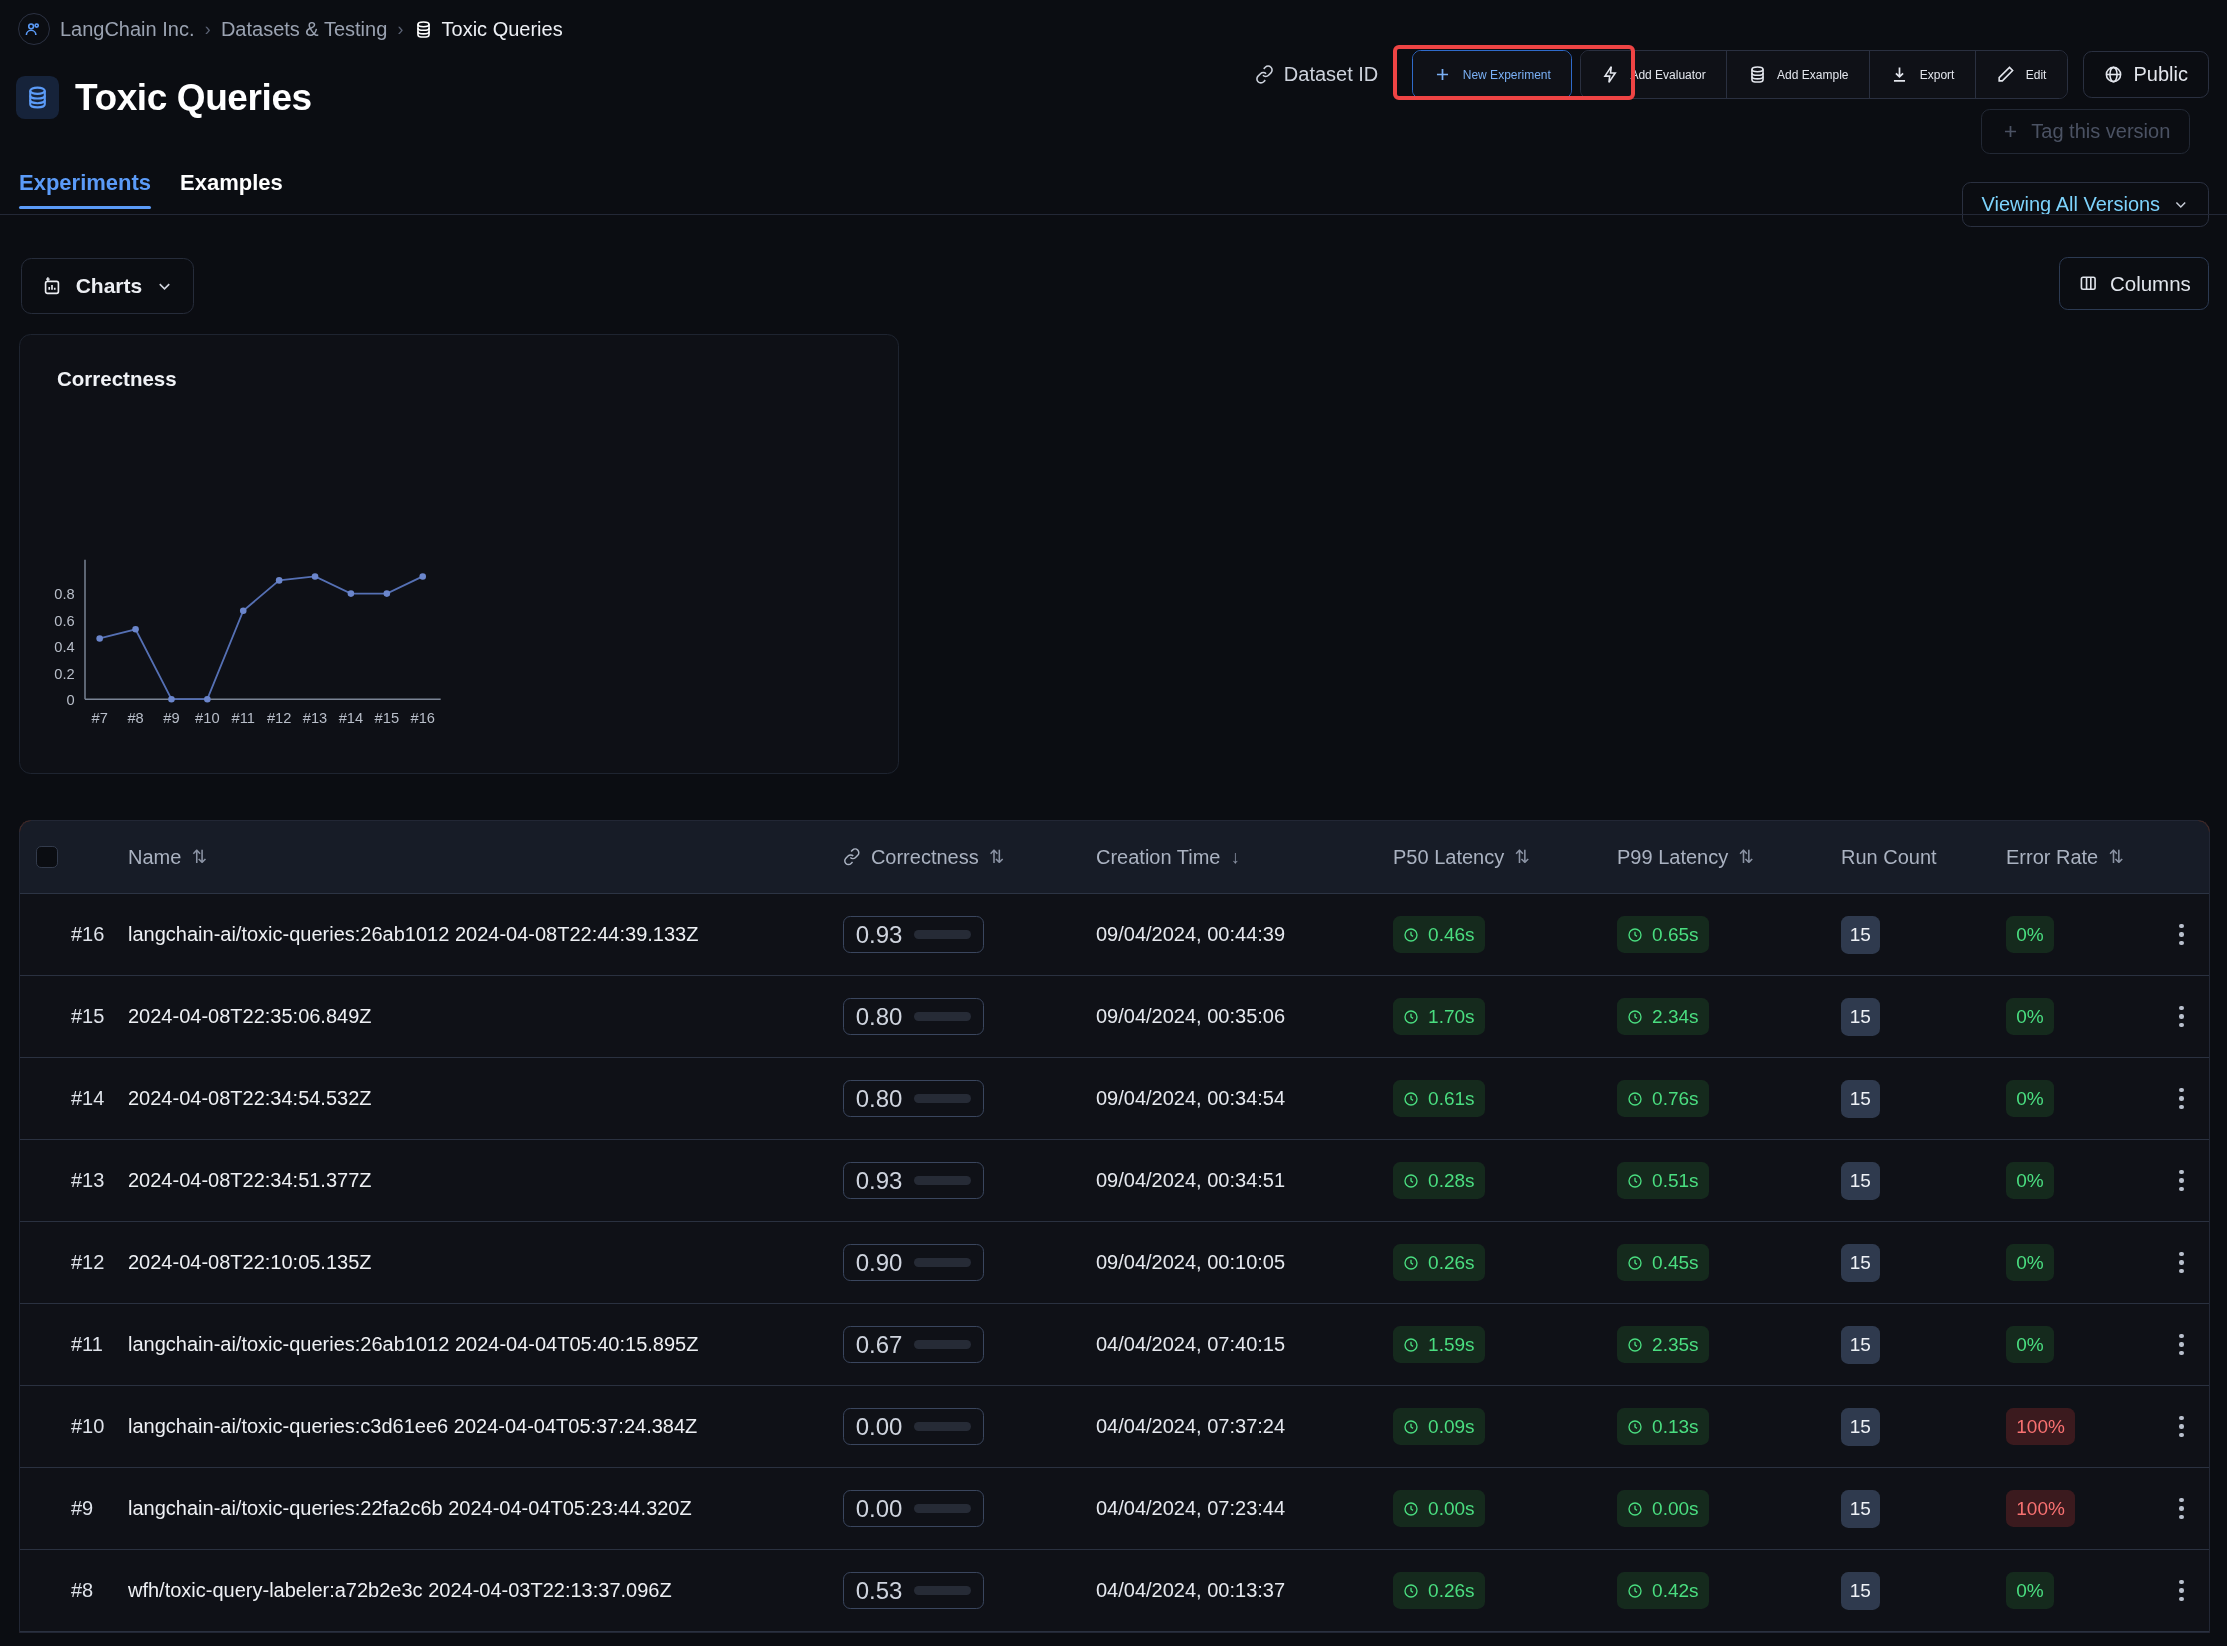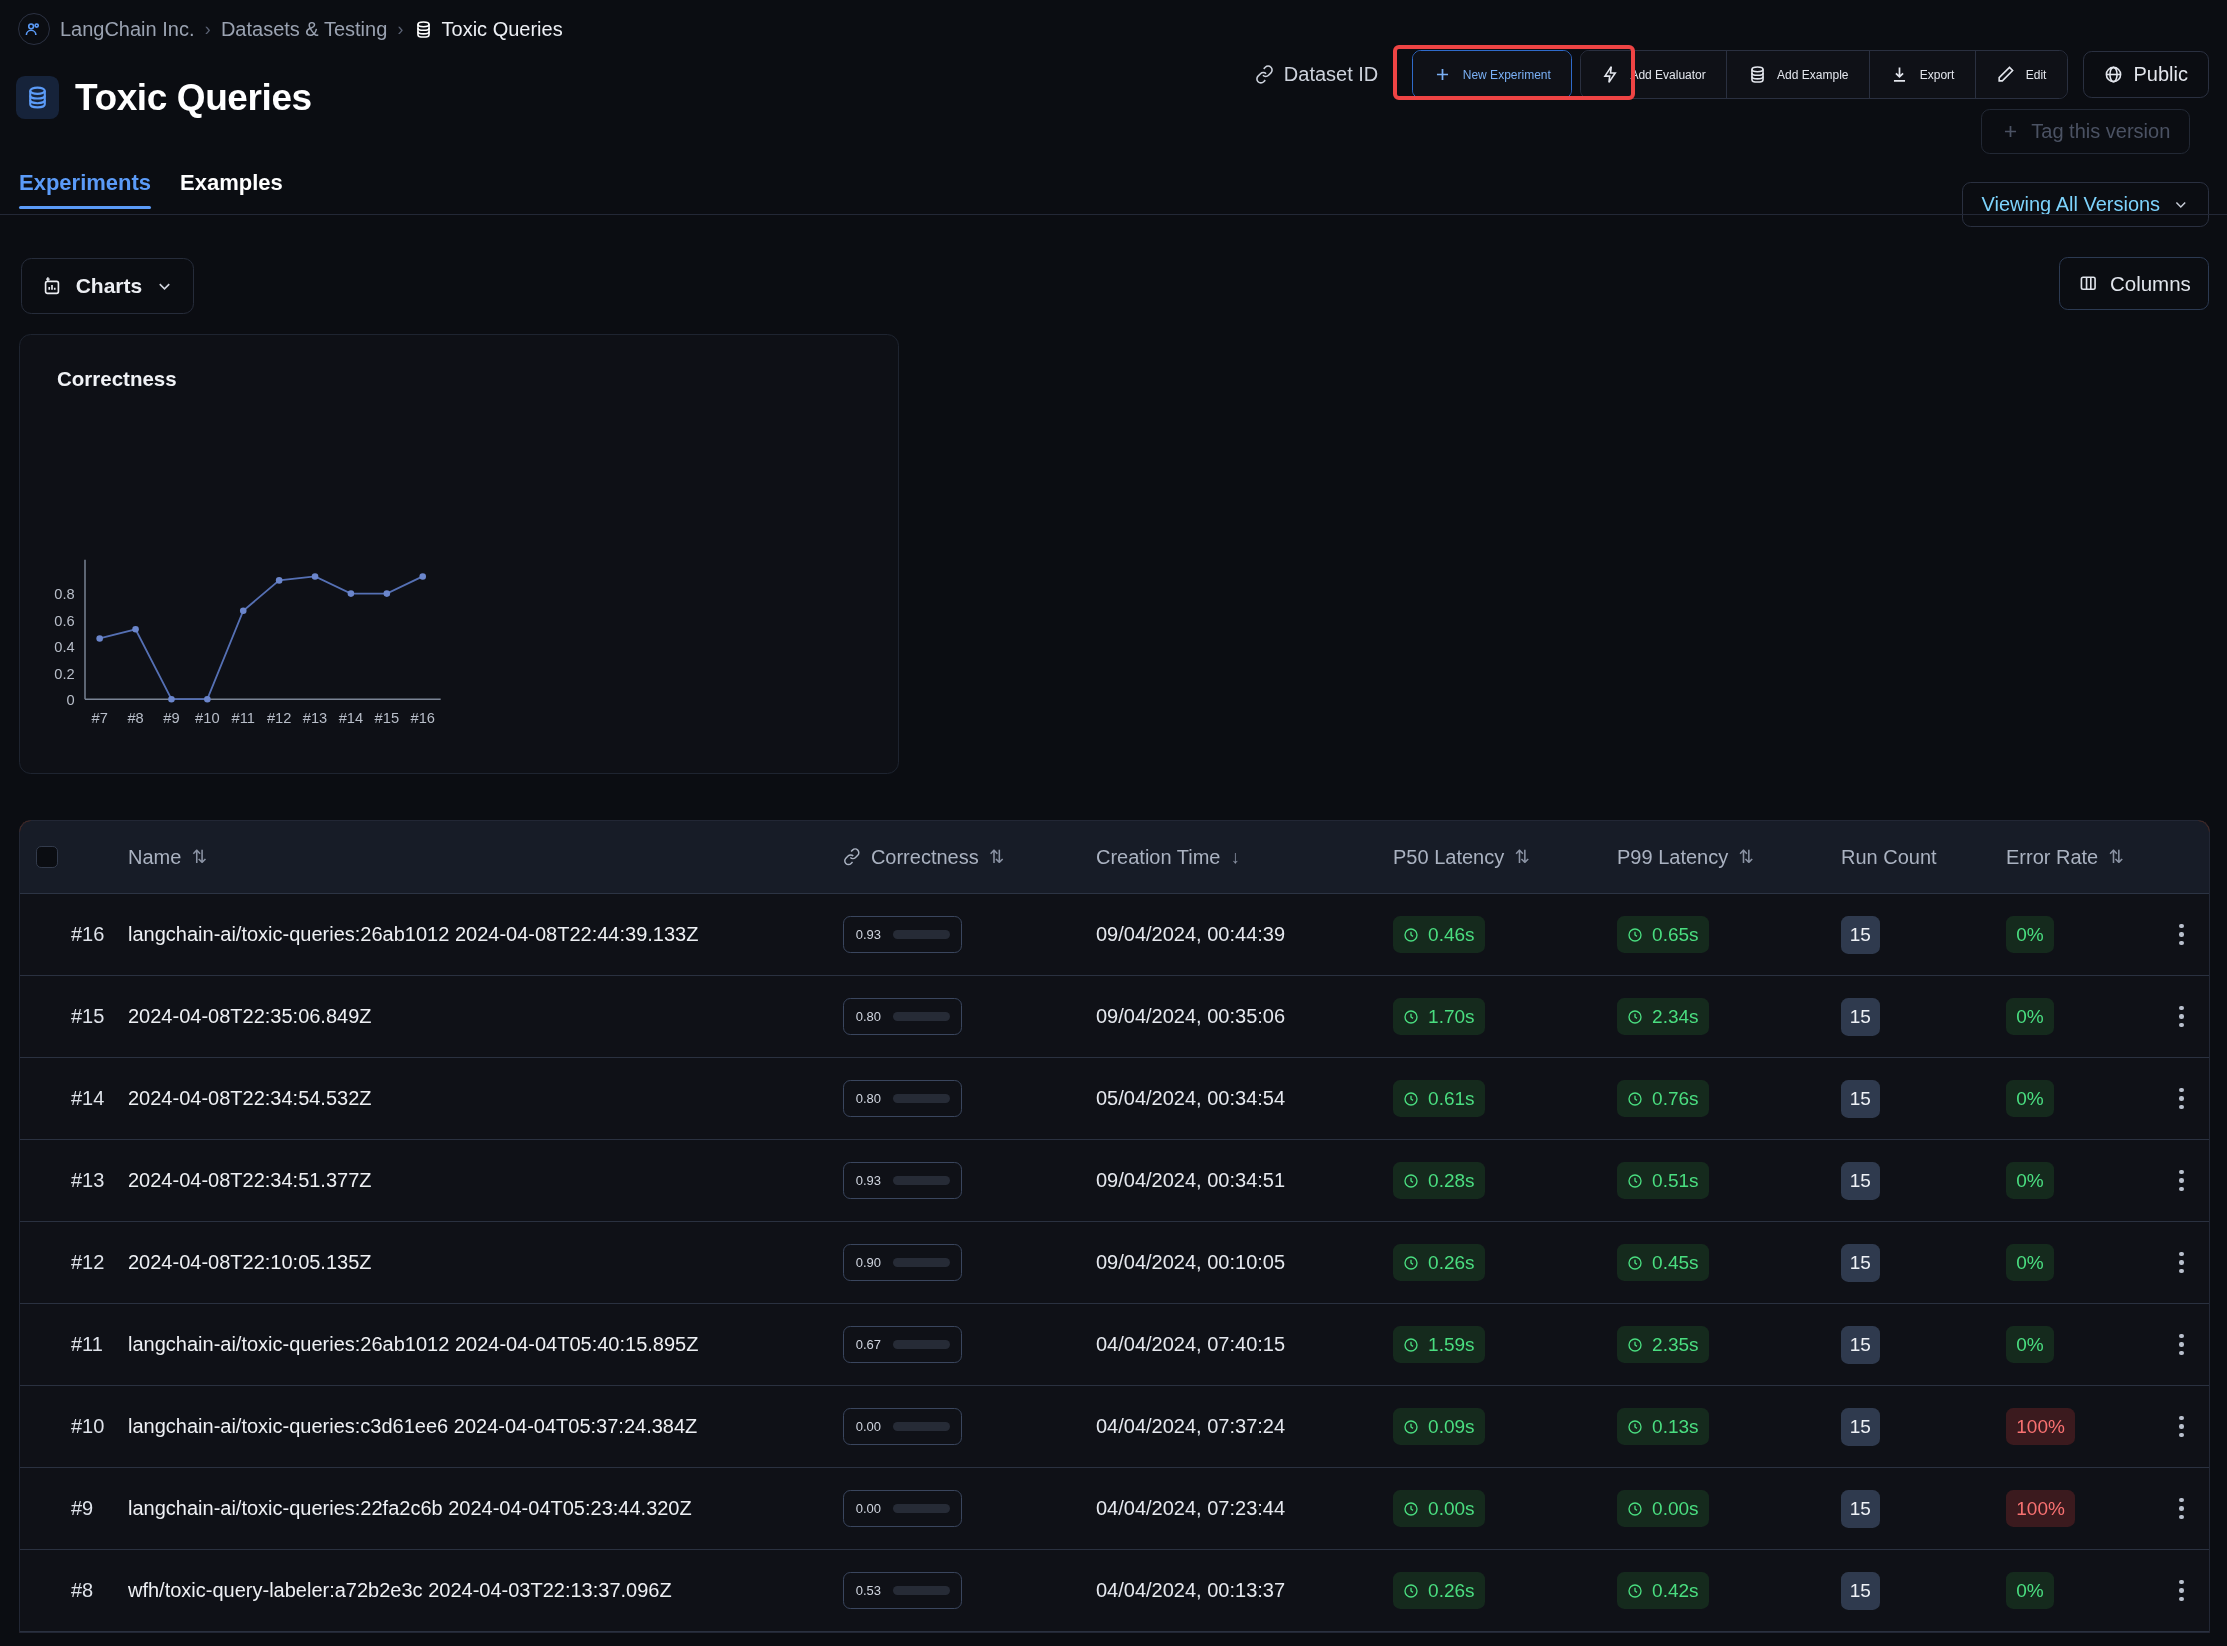--- a/index.html
+++ b/index.html
@@ -187,21 +187,21 @@
   .checkbox {
     width: 22px; height: 22px; border-radius: 5.1px;
     background: #0b0d12; border: 1.5px solid #333b4c;
   }
   .sort-icon { color: #8b93a4; font-size: 18.3px; }
 
   .corr-chip {
     display: inline-flex; align-items: center; gap: 11.7px;
     height: 37px; padding: 0 11.7px;
     border: 1.5px solid #3a465e; border-radius: 7.3px;
-    font-size: 13px; color: #cfd4de;
+    font-size: 24px; color: #cfd4de;
   }
   .corr-track {
     width: 57px; height: 9.5px; border-radius: 5.1px;
     background: #262b36; overflow: hidden;
   }
   .corr-fill { height: 100%; background: #5570b4; border-radius: 5.1px; }
 
   .lat-badge {
     display: inline-flex; align-items: center; gap: 8.8px;
     height: 37px; padding: 0 10.3px;
@@ -561,21 +561,21 @@
           </div>
         </div>
         <div class="t-row">
           <div class="c-check"></div>
           <div class="c-idx">#14</div>
           <div class="c-name">2024-04-08T22:34:54.532Z</div>
           <div class="c-corr"><span class="corr-chip">
               <span>0.80</span>
               <span class="corr-track"><span class="corr-fill" style="width: 80%;"></span></span>
             </span></div>
-          <div class="c-time">05/04/2024, 00:34:54</div>
+          <div class="c-time">09/04/2024, 00:34:54</div>
           <div class="c-p50"><span class="lat-badge">
               <span>
                 <svg width="16" height="16" viewBox="0 0 24 24" fill="none" stroke="#4ade80" stroke-width="2">
                   <circle cx="12" cy="12" r="9"></circle>
                   <path d="M12 7v5l3 2"></path>
                 </svg>
               </span>
               <span>0.61s</span>
             </span></div>
           <div class="c-p99"><span class="lat-badge">

